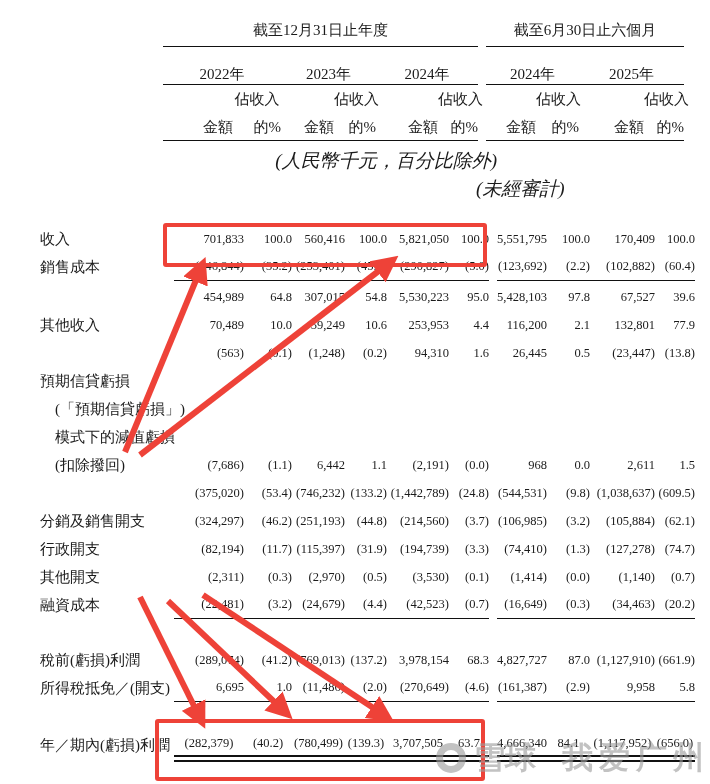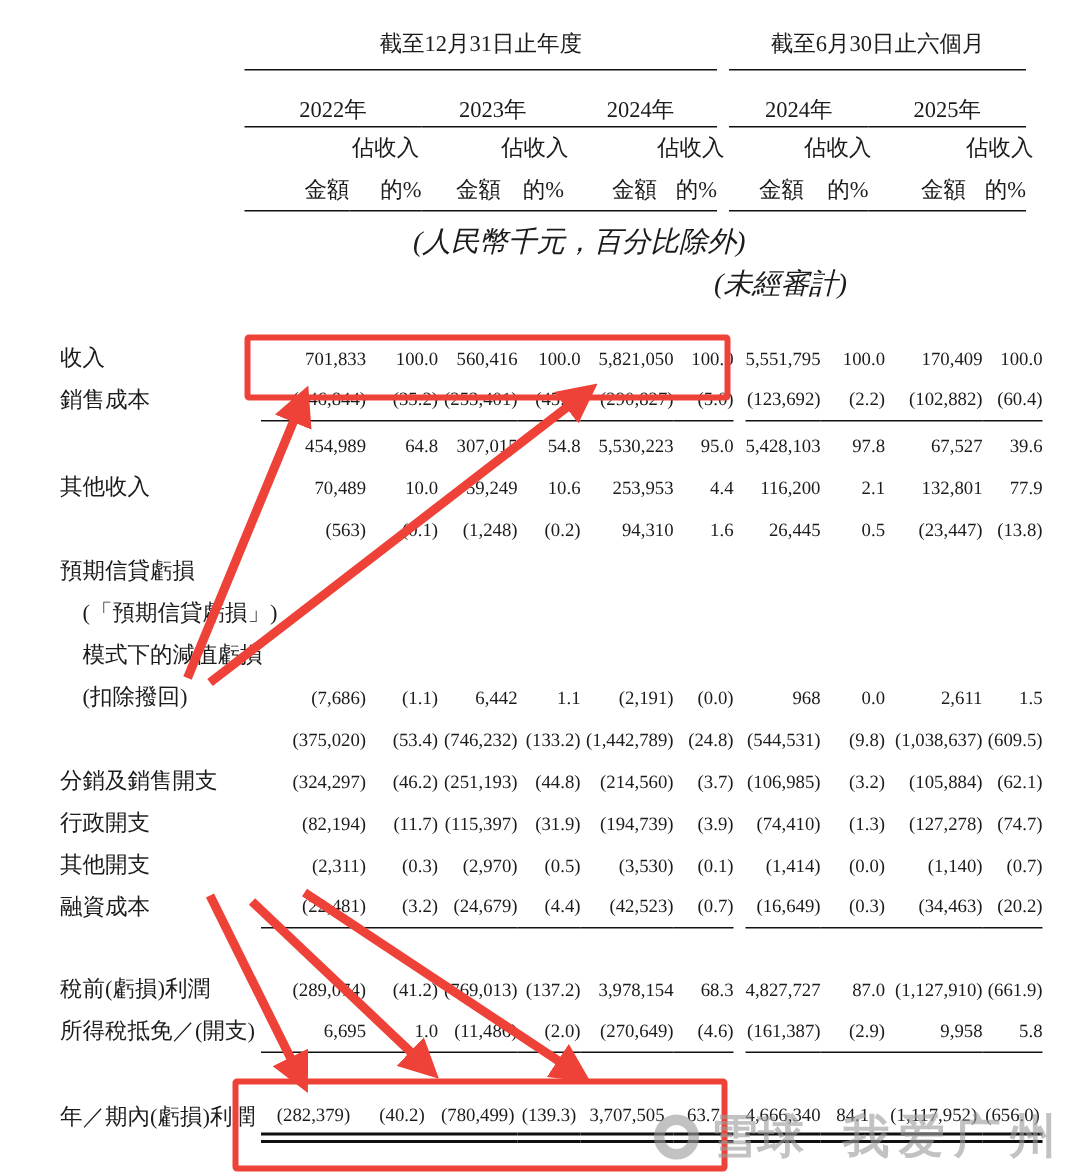--- a/index.html
+++ b/index.html
@@ -193,21 +193,21 @@
         <span class="val c8">(105,884)</span>
         <span class="val c9">(62.1)</span>
       </div>
       <div class="row grid">
         <span class="lab">行政開支</span>
         <span class="val c0">(82,194)</span>
         <span class="val c1">(11.7)</span>
         <span class="val c2">(115,397)</span>
         <span class="val c3">(31.9)</span>
         <span class="val c4">(194,739)</span>
-        <span class="val c5">(3.9)</span>
+        <span class="val c5">(3.3)</span>
         <span class="val c6">(74,410)</span>
         <span class="val c7">(1.3)</span>
         <span class="val c8">(127,278)</span>
         <span class="val c9">(74.7)</span>
       </div>
       <div class="row grid">
         <span class="lab">其他開支</span>
         <span class="val c0">(2,311)</span>
         <span class="val c1">(0.3)</span>
         <span class="val c2">(2,970)</span>

